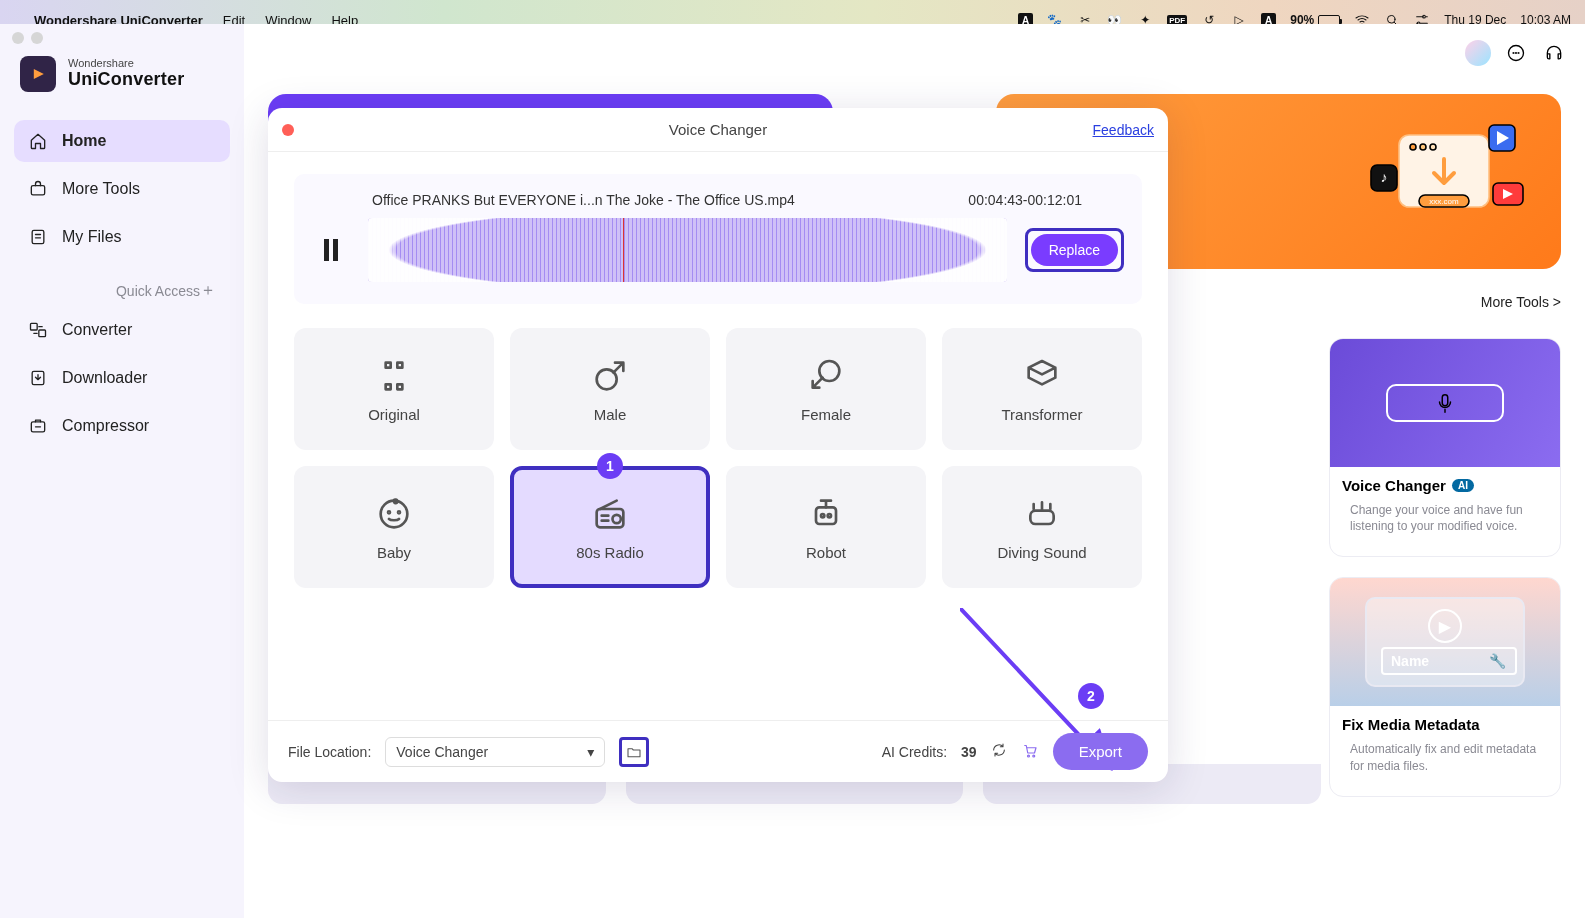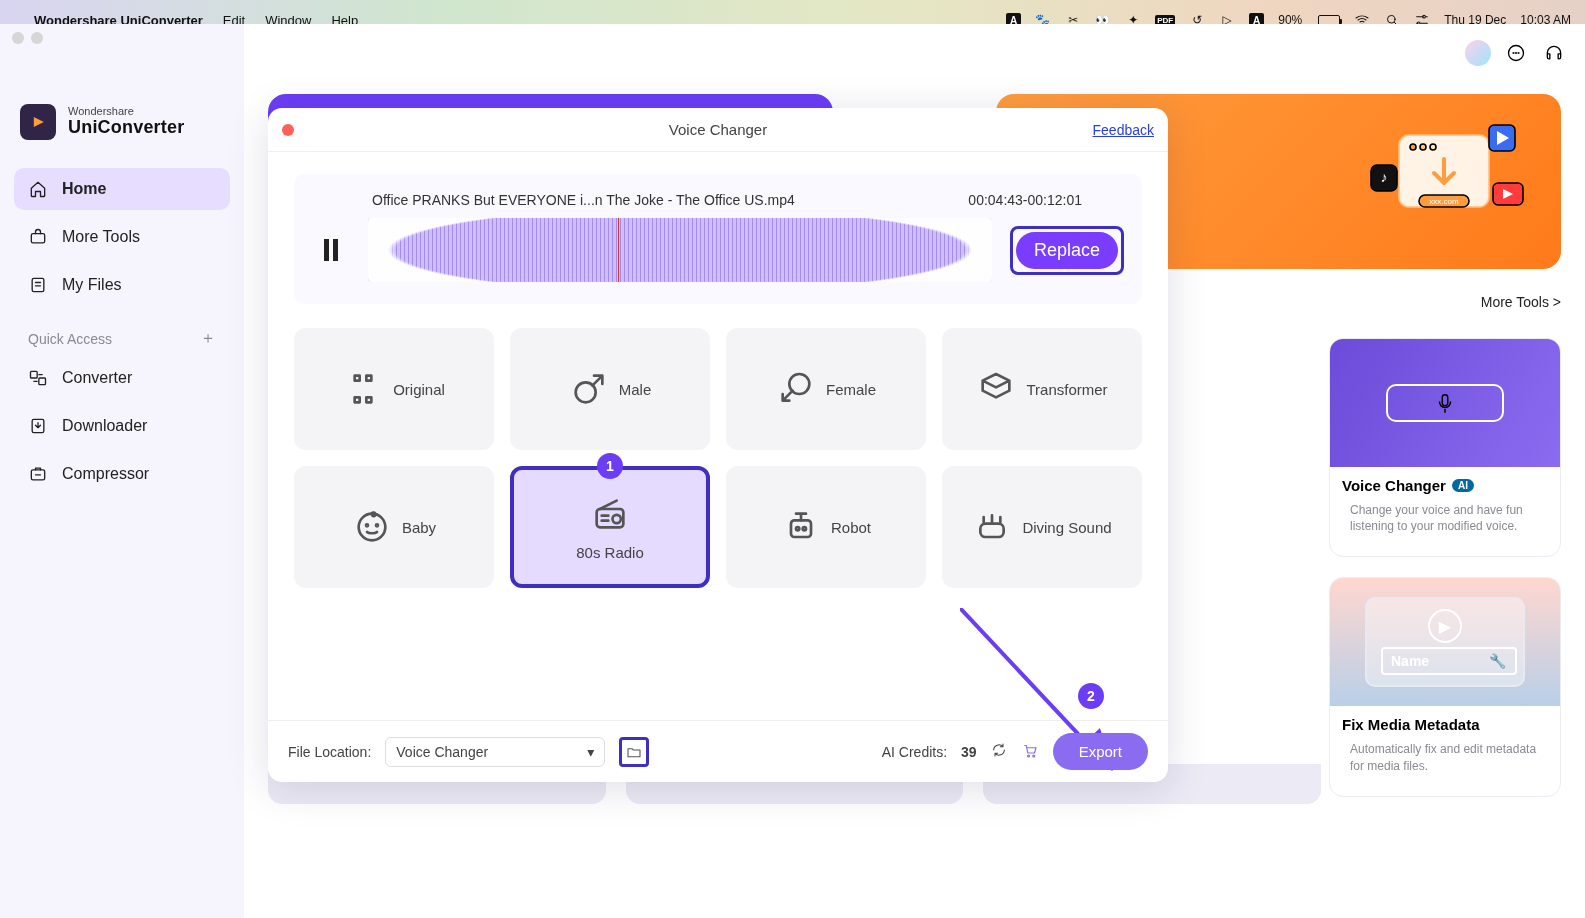--- a/index.html
+++ b/index.html
@@ -19,41 +19,41 @@
     height:40px; width:100%; display:flex; align-items:center; padding:0 14px;
     font-size:13px; color:#111;
     background:linear-gradient(90deg,#d9d5f1 0%,#d0e6ce 28%,#e4e7c4 55%,#efd6c0 80%,#e6d1c7 100%);
   }
   .macbar .left { display:flex; align-items:center; gap:20px; }
   .macbar .right { margin-left:auto; display:flex; align-items:center; gap:14px; font-size:12px;}
   .macbar .apple { font-size:15px; }
   .macbar .ico { width:16px; height:16px; display:inline-flex; align-items:center; justify-content:center; font-size:12px;}
   .macbar .pdf { background:#111; color:#fff; font-size:8px; padding:1px 2px; border-radius:2px; font-weight:700;}
   .macbar .abox { background:#111; color:#fff; font-size:10px; width:15px; height:15px; display:inline-flex; align-items:center; justify-content:center; border-radius:2px; font-weight:700;}
-  .macbar .battery { display:inline-flex; align-items:center; gap:16px;}
+  .macbar .battery { display:inline-flex; align-items:center; gap:4px;font-weight:bold;}
   .macbar .battery .shell { width:22px; height:11px; border:1px solid #111; border-radius:2px; position:relative;}
   .macbar .battery .shell::after{content:"";position:absolute;right:-3px;top:3px;width:2px;height:5px;background:#111;border-radius:0 1px 1px 0;}
   .macbar .battery .fill { height:100%; width:90%; background:#111; }
 
   
   .window { position:absolute; left:0; top:24px; right:0; bottom:0; background:#fdfdff; display:flex; border-top-left-radius:10px; }
   .winheader { position:absolute; top:8px; left:12px; display:flex; gap:7px; z-index:50;}
   .dot { width:12px; height:12px; border-radius:50%; background:#d6d6d6; }
 
   
-  .sidebar { width:244px; background:#f6f4fd; padding:80px 14px 0; flex:none; }
+  .sidebar { width:244px; background:#f6f4fd; padding:32px 14px 0; flex:none; }
   .brand { display:flex; align-items:center; gap:12px; margin-bottom:28px; padding:0 6px;}
   .brand .logo { width:36px; height:36px; border-radius:8px; background:#302447; display:flex; align-items:center; justify-content:center;}
   .brand .logo svg{width:20px;height:20px;}
   .brand .txt small{font-size:11px; color:#444; display:block; line-height:1;}
   .brand .txt b{font-size:18px; color:#111; letter-spacing:.2px;}
   .navitem { display:flex; align-items:center; gap:14px; height:42px; padding:0 14px; border-radius:10px; font-size:16px; color:#222; cursor:pointer; margin-bottom:6px;}
   .navitem.active { background:var(--accent-light); font-weight:700;}
   .navitem .nic { width:20px; height:20px; display:flex; align-items:center; justify-content:center;}
-  .qa { display:flex; align-items:center; justify-content:space-between; padding:16px 14px 8px; color:#8a8a93; font-size:14px;gap:12px;}
+  .qa { display:flex; align-items:center; justify-content:flex-end; padding:16px 14px 8px; color:#8a8a93; font-size:14px;}
   .qa .plus{font-size:16px;}
 
   
   .main { flex:1; position:relative; background:#fff; }
   .topbtns { position:absolute; top:16px; right:18px; display:flex; gap:12px;}
   .topbtns .circ{width:26px;height:26px;border-radius:50%;display:flex;align-items:center;justify-content:center;}
   .avatar{background:linear-gradient(135deg,#ffd1e8,#9be4ff);}
   
   .banner{position:absolute;top:70px;height:175px;border-radius:18px;}
   .banner.purple{left:24px;width:565px;background:#6b3df5;}
@@ -91,24 +91,24 @@
   .wave{flex:1;height:64px;background:
      repeating-linear-gradient(90deg,rgba(142,112,240,.65) 0 1px,transparent 1px 4px),
      linear-gradient(#cfc0f7,#cfc0f7);
      mask:none;border-radius:4px;position:relative;overflow:hidden;}
   .wave::before{content:"";position:absolute;inset:0;background:
      radial-gradient(120% 170% at 50% 50%,transparent 38%,#faf9ff 39%);
      mix-blend-mode:screen;}
   .wave .cursor{position:absolute;top:-6px;bottom:0;left:40%;width:1px;background:#d33;}
   .wave .cursor::before{content:"";position:absolute;top:-2px;left:-5px;width:0;height:0;border:6px solid transparent;border-top-color:#d33;}
   .replace-wrap{border:3px solid var(--border);border-radius:8px;padding:3px;}
-  .replace{background:#7a3cff;color:#fff;border:none;border-radius:20px;padding:8px 18px;font-size:18px;cursor:pointer;}
+  .replace{background:#7a3cff;color:#fff;border:none;border-radius:20px;padding:8px 18px;font-size:14px;cursor:pointer;}
 
   .grid{margin:24px 26px 0;flex:1;display:grid;grid-template-columns:repeat(4,1fr);grid-auto-rows:122px;gap:16px;}
-  .opt{background:var(--grey-bg);border-radius:12px;display:flex;flex-direction:row;align-items:center;justify-content:center;gap:10px;color:#444;font-size:15px;cursor:pointer;}
+  .opt{background:var(--grey-bg);border-radius:12px;display:flex;flex-direction:column;align-items:center;justify-content:center;gap:10px;color:#444;font-size:15px;cursor:pointer;}
   .opt .oic{width:40px;height:40px;color:#555;display:flex;align-items:center;justify-content:center;}
   .opt.selwrap{position:relative;background:transparent;}
   .opt.selwrap .inner{position:absolute;inset:0;border:4px solid var(--border);border-radius:12px;background:#e4dbff;display:flex;flex-direction:column;align-items:center;justify-content:center;gap:10px;}
   .badge{position:absolute;top:-13px;left:50%;transform:translateX(-50%);width:26px;height:26px;border-radius:50%;background:var(--accent);color:#fff;display:flex;align-items:center;justify-content:center;font-weight:700;font-size:14px;z-index:2;}
 
   .mfoot{height:62px;border-top:1px solid #eee;display:flex;align-items:center;padding:0 20px;gap:14px;font-size:14px;color:#444;}
   .mfoot .sel{display:flex;align-items:center;gap:8px;border:1px solid #ddd;border-radius:6px;padding:6px 10px;min-width:220px;justify-content:space-between;}
   .mfoot .folder{border:3px solid var(--border);border-radius:4px;width:30px;height:30px;display:flex;align-items:center;justify-content:center;color:#555;}
   .mfoot .spacer{flex:1;}
   .exportwrap{position:relative;}

